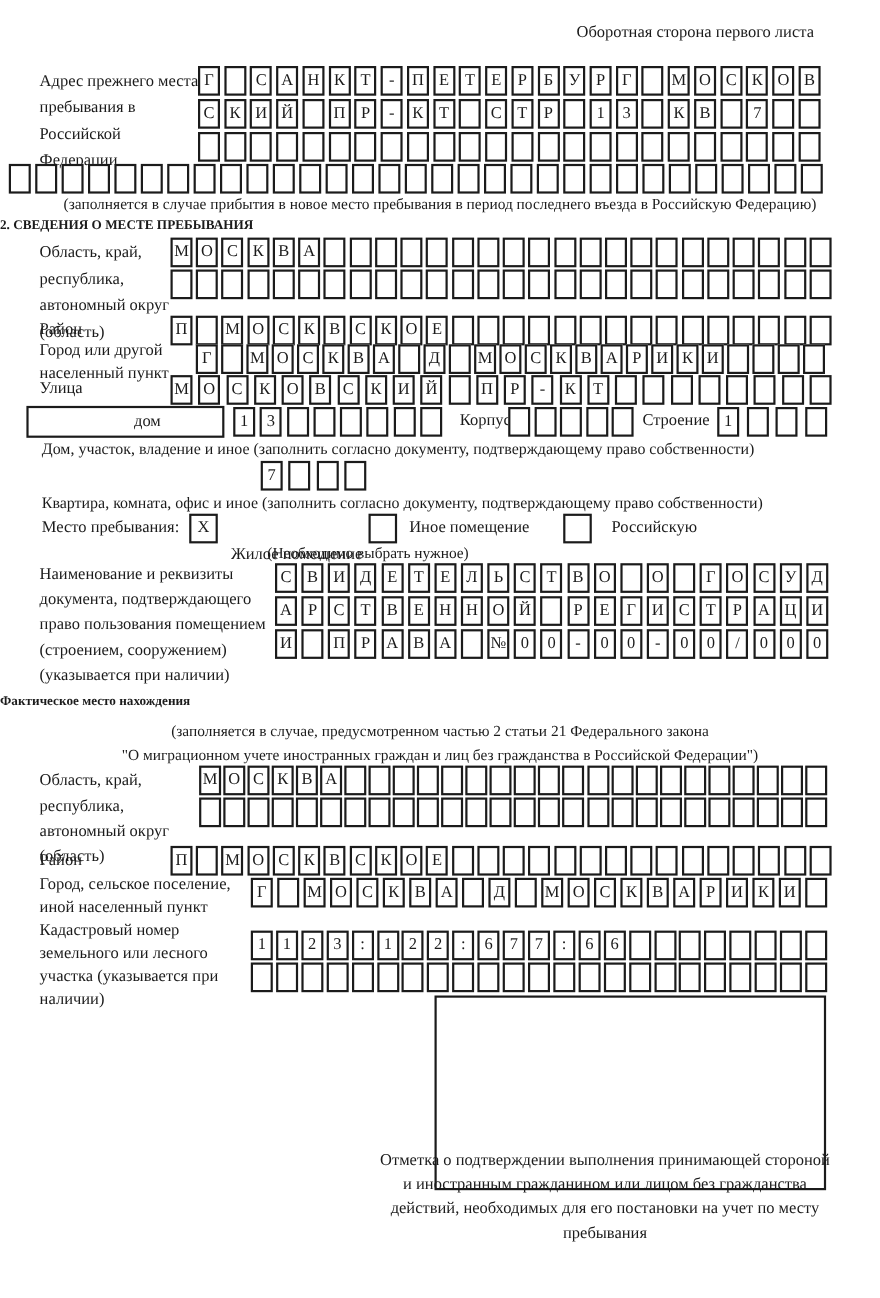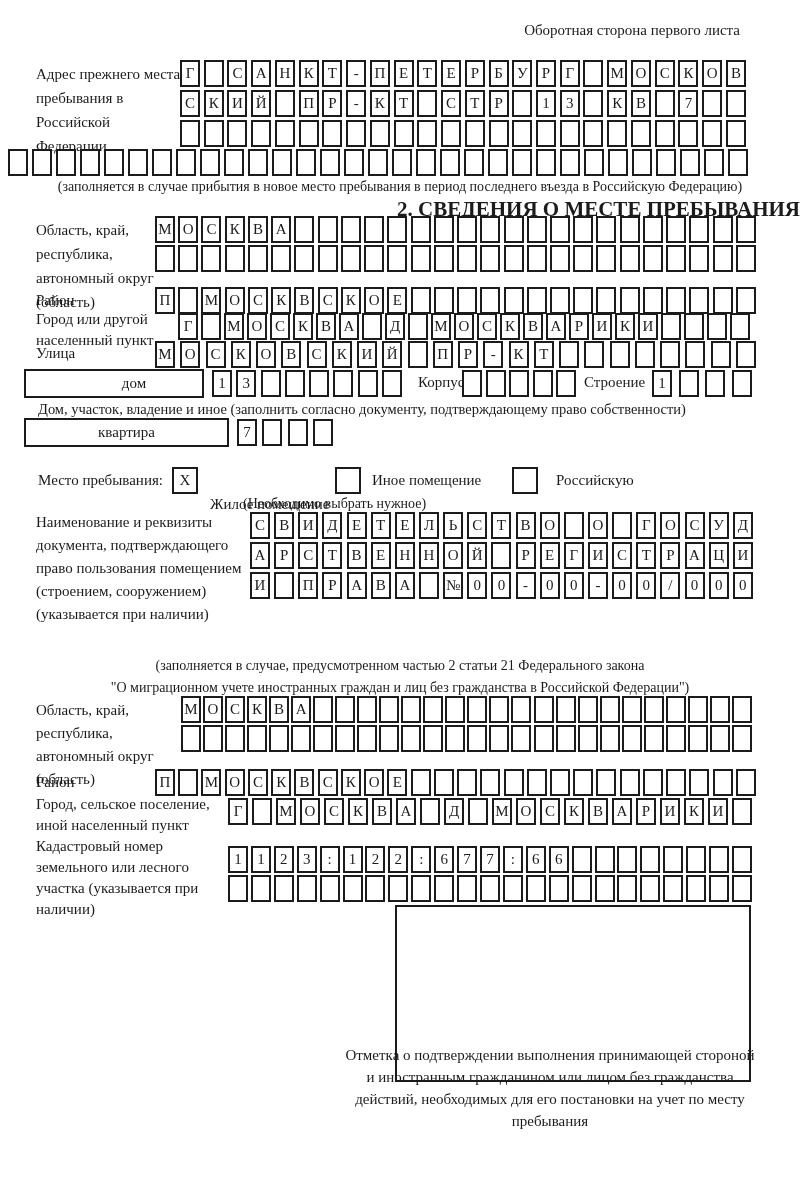--- a/index.html
+++ b/index.html
@@ -8,21 +8,21 @@
     background:var(--paper,#fff);color:var(--ink,#1b1b1b);
     font-family:"Liberation Serif","DejaVu Serif",serif;
     overflow:hidden;
   }
   .abs{position:absolute;}
   .lbl{position:absolute;font-size:15px;line-height:23px;}
   .lh21{line-height:21px;}
   .lh24{line-height:24px;}
   .note{position:absolute;font-size:14px;line-height:18px;}
   .center{left:0;width:100%;text-align:center;}
-  .title{position:absolute;left:0;width:100%;text-align:right;font-weight:bold;font-size:21px;}
+  .title{position:absolute;left:0;width:100%;text-align:left;font-weight:bold;font-size:12px;}
   .cellrow{position:absolute;display:flex;justify-content:space-between;}
   .cell{
     box-sizing:border-box;flex:0 0 auto;width:20px;height:27px;
     border:2px solid var(--ink,#1b1b1b);background:var(--paper,#fff);
     display:flex;align-items:center;justify-content:center;
     font-size:15px;line-height:1;
   }
   .widebox{
     position:absolute;box-sizing:border-box;height:29px;
     border:2px solid var(--ink,#1b1b1b);
@@ -327,27 +327,27 @@
     </div>
   <div class="lbl" style="top:371px;left:584px;">Строение</div>
   <div class="cellrow" style="top:370px;left:652px;width:100px;">
       <span class="cell">1</span>
       <span class="cell"></span>
       <span class="cell"></span>
       <span class="cell"></span>
     </div>
   <div class="note" style="top:400px;left:38px;font-size:14.5px;">Дом, участок, владение и иное (заполнить согласно документу, подтверждающему право собственности)</div>
 
-  <div class="widebox" style="top:418px;left:24px;width:205px;">квартира</div>
   <div class="cellrow" style="top:419px;left:237px;width:96px;">
       <span class="cell">7</span>
       <span class="cell"></span>
       <span class="cell"></span>
       <span class="cell"></span>
     </div>
+  <div class="note" style="top:449px;left:38px;font-size:14.5px;">Квартира, комната, офис и иное (заполнить согласно документу, подтверждающему право собственности)</div>
 
   <div class="lbl" style="top:469px;left:38px;">Место пребывания:</div>
   <div class="chk" style="top:467px;left:172px;">X</div>
   <div class="lbl" style="top:469px;left:210px;margin-top:24px;">Жилое помещение</div>
   <div class="chk" style="top:467px;left:335px;"></div>
   <div class="lbl" style="top:469px;left:372px;">Иное помещение</div>
   <div class="chk" style="top:467px;left:512px;"></div>
   <div class="lbl" style="top:469px;left:556px;">Российскую</div>
   <div class="note" style="top:495px;left:243px;">(Необходимо выбрать нужное)</div>
 
@@ -415,20 +415,21 @@
       <span class="cell">0</span>
       <span class="cell">-</span>
       <span class="cell">0</span>
       <span class="cell">0</span>
       <span class="cell">/</span>
       <span class="cell">0</span>
       <span class="cell">0</span>
       <span class="cell">0</span>
     </div>
 
+  <div class="title" style="top:630px;">Фактическое место нахождения</div>
   <div class="note center" style="top:657px;">(заполняется в случае, предусмотренном частью 2 статьи 21 Федерального закона</div>
   <div class="note center" style="top:679px;">"О миграционном учете иностранных граждан и лиц без гражданства в Российской Федерации")</div>
 
   <div class="lbl" style="top:699px;left:36px;width:150px;">Область, край, республика, автономный округ (область)</div>
   <div class="cellrow" style="top:696px;left:181px;width:571px;">
       <span class="cell">М</span>
       <span class="cell">О</span>
       <span class="cell">С</span>
       <span class="cell">К</span>
       <span class="cell">В</span>

